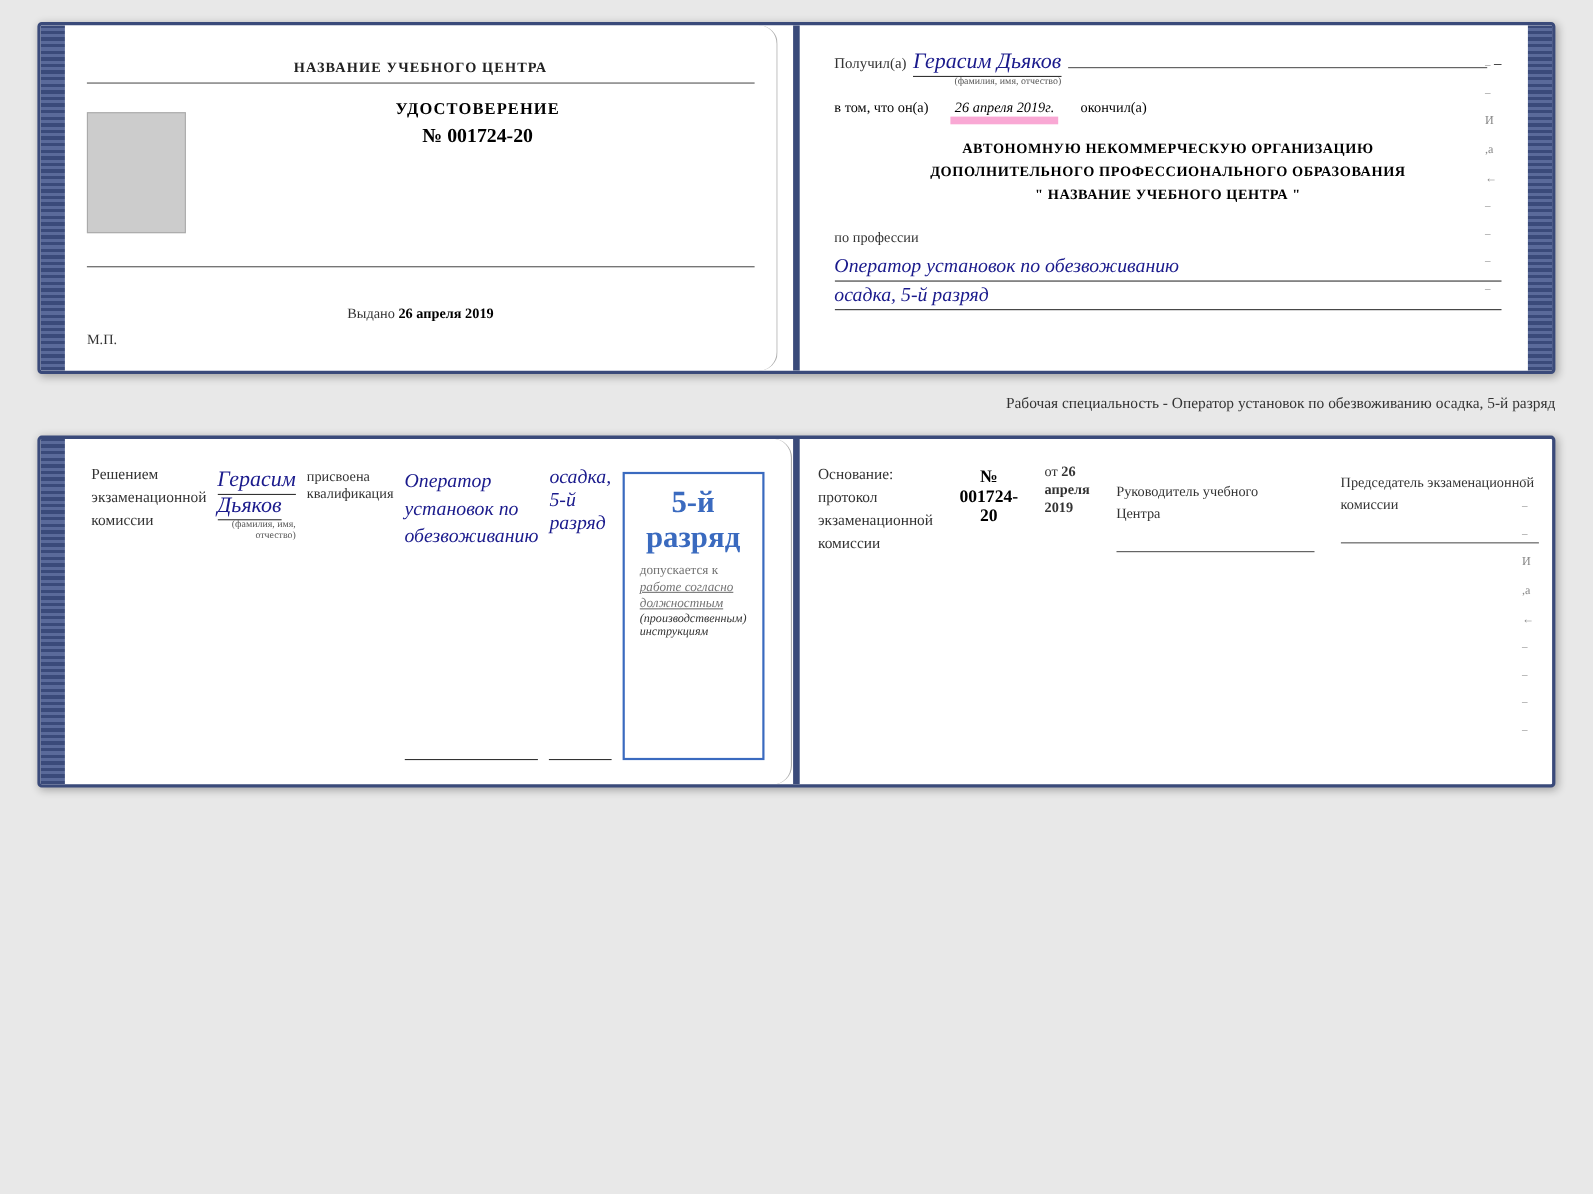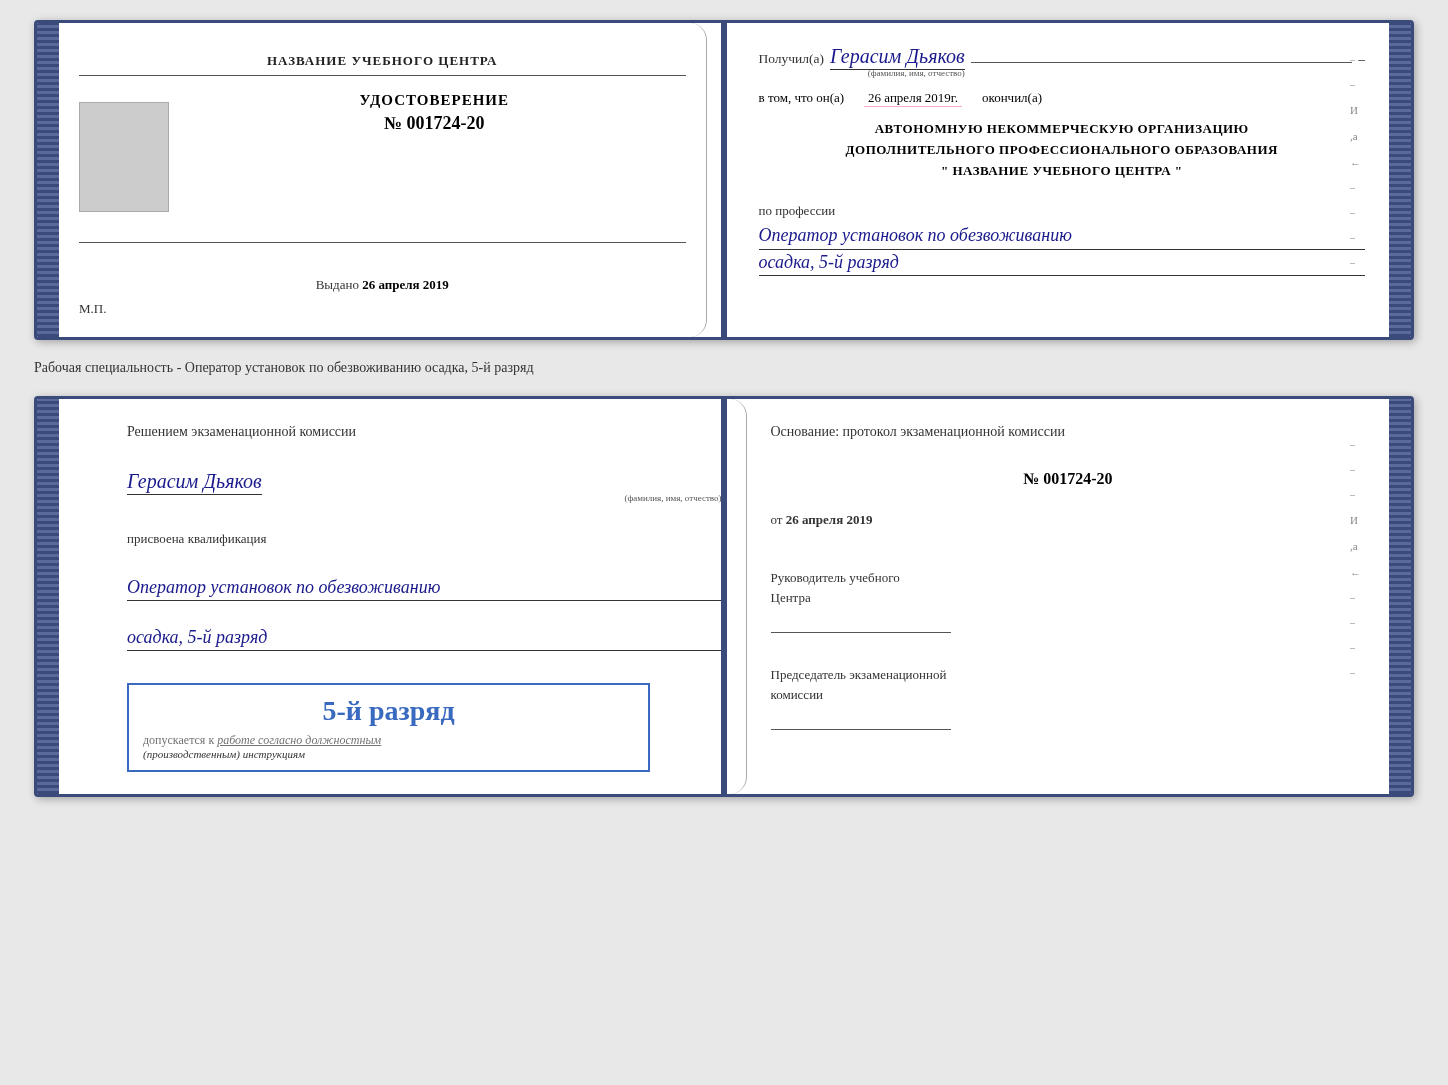--- a/index.html
+++ b/index.html
@@ -174,22 +174,23 @@
     }
 
     .date-line {
       display: flex;
       align-items: baseline;
       gap: 20px;
       font-size: 13px;
     }
 
     .date-value {
-      font-size: 13px;
-      border-bottom: 1px solid #f9a8d4;
+      font-style: italic;
+      font-size: 13px;
+      border-bottom: 7px solid #f9a8d4;
       padding: 0 4px;
     }
 
     .org-block {
       font-size: 13px;
       line-height: 1.6;
       text-align: center;
       font-weight: bold;
       letter-spacing: 0.5px;
       text-transform: uppercase;
@@ -224,29 +225,29 @@
       display: block;
       margin-top: 2px;
       padding-bottom: 2px;
     }
 
     
     .caption-line {
       font-size: 14px;
       color: #333;
       padding: 2px 0;
+      text-align: right;
     }
 
     
     .bottom-left {
       padding: 22px 24px;
       display: flex;
-      flex-direction: column;
-      gap: 24px;
-      margin-left: 44px;
+      flex-direction: row;
+      gap: 10px;
     }
 
     .commission-title {
       font-size: 14px;
       color: #333;
       line-height: 1.5;
     }
 
     .person-name-large {
       font-family: 'Georgia', serif;
@@ -297,21 +298,21 @@
       font-weight: 900;
       color: #3a6abf;
       text-align: center;
       display: block;
     }
 
     
     .bottom-right {
       padding: 22px 24px;
       display: flex;
-      flex-direction: column;
+      flex-direction: row;
       gap: 24px;
     }
 
     .basis-title {
       font-size: 14px;
       color: #333;
       line-height: 1.5;
     }
 
     .protocol-number {

